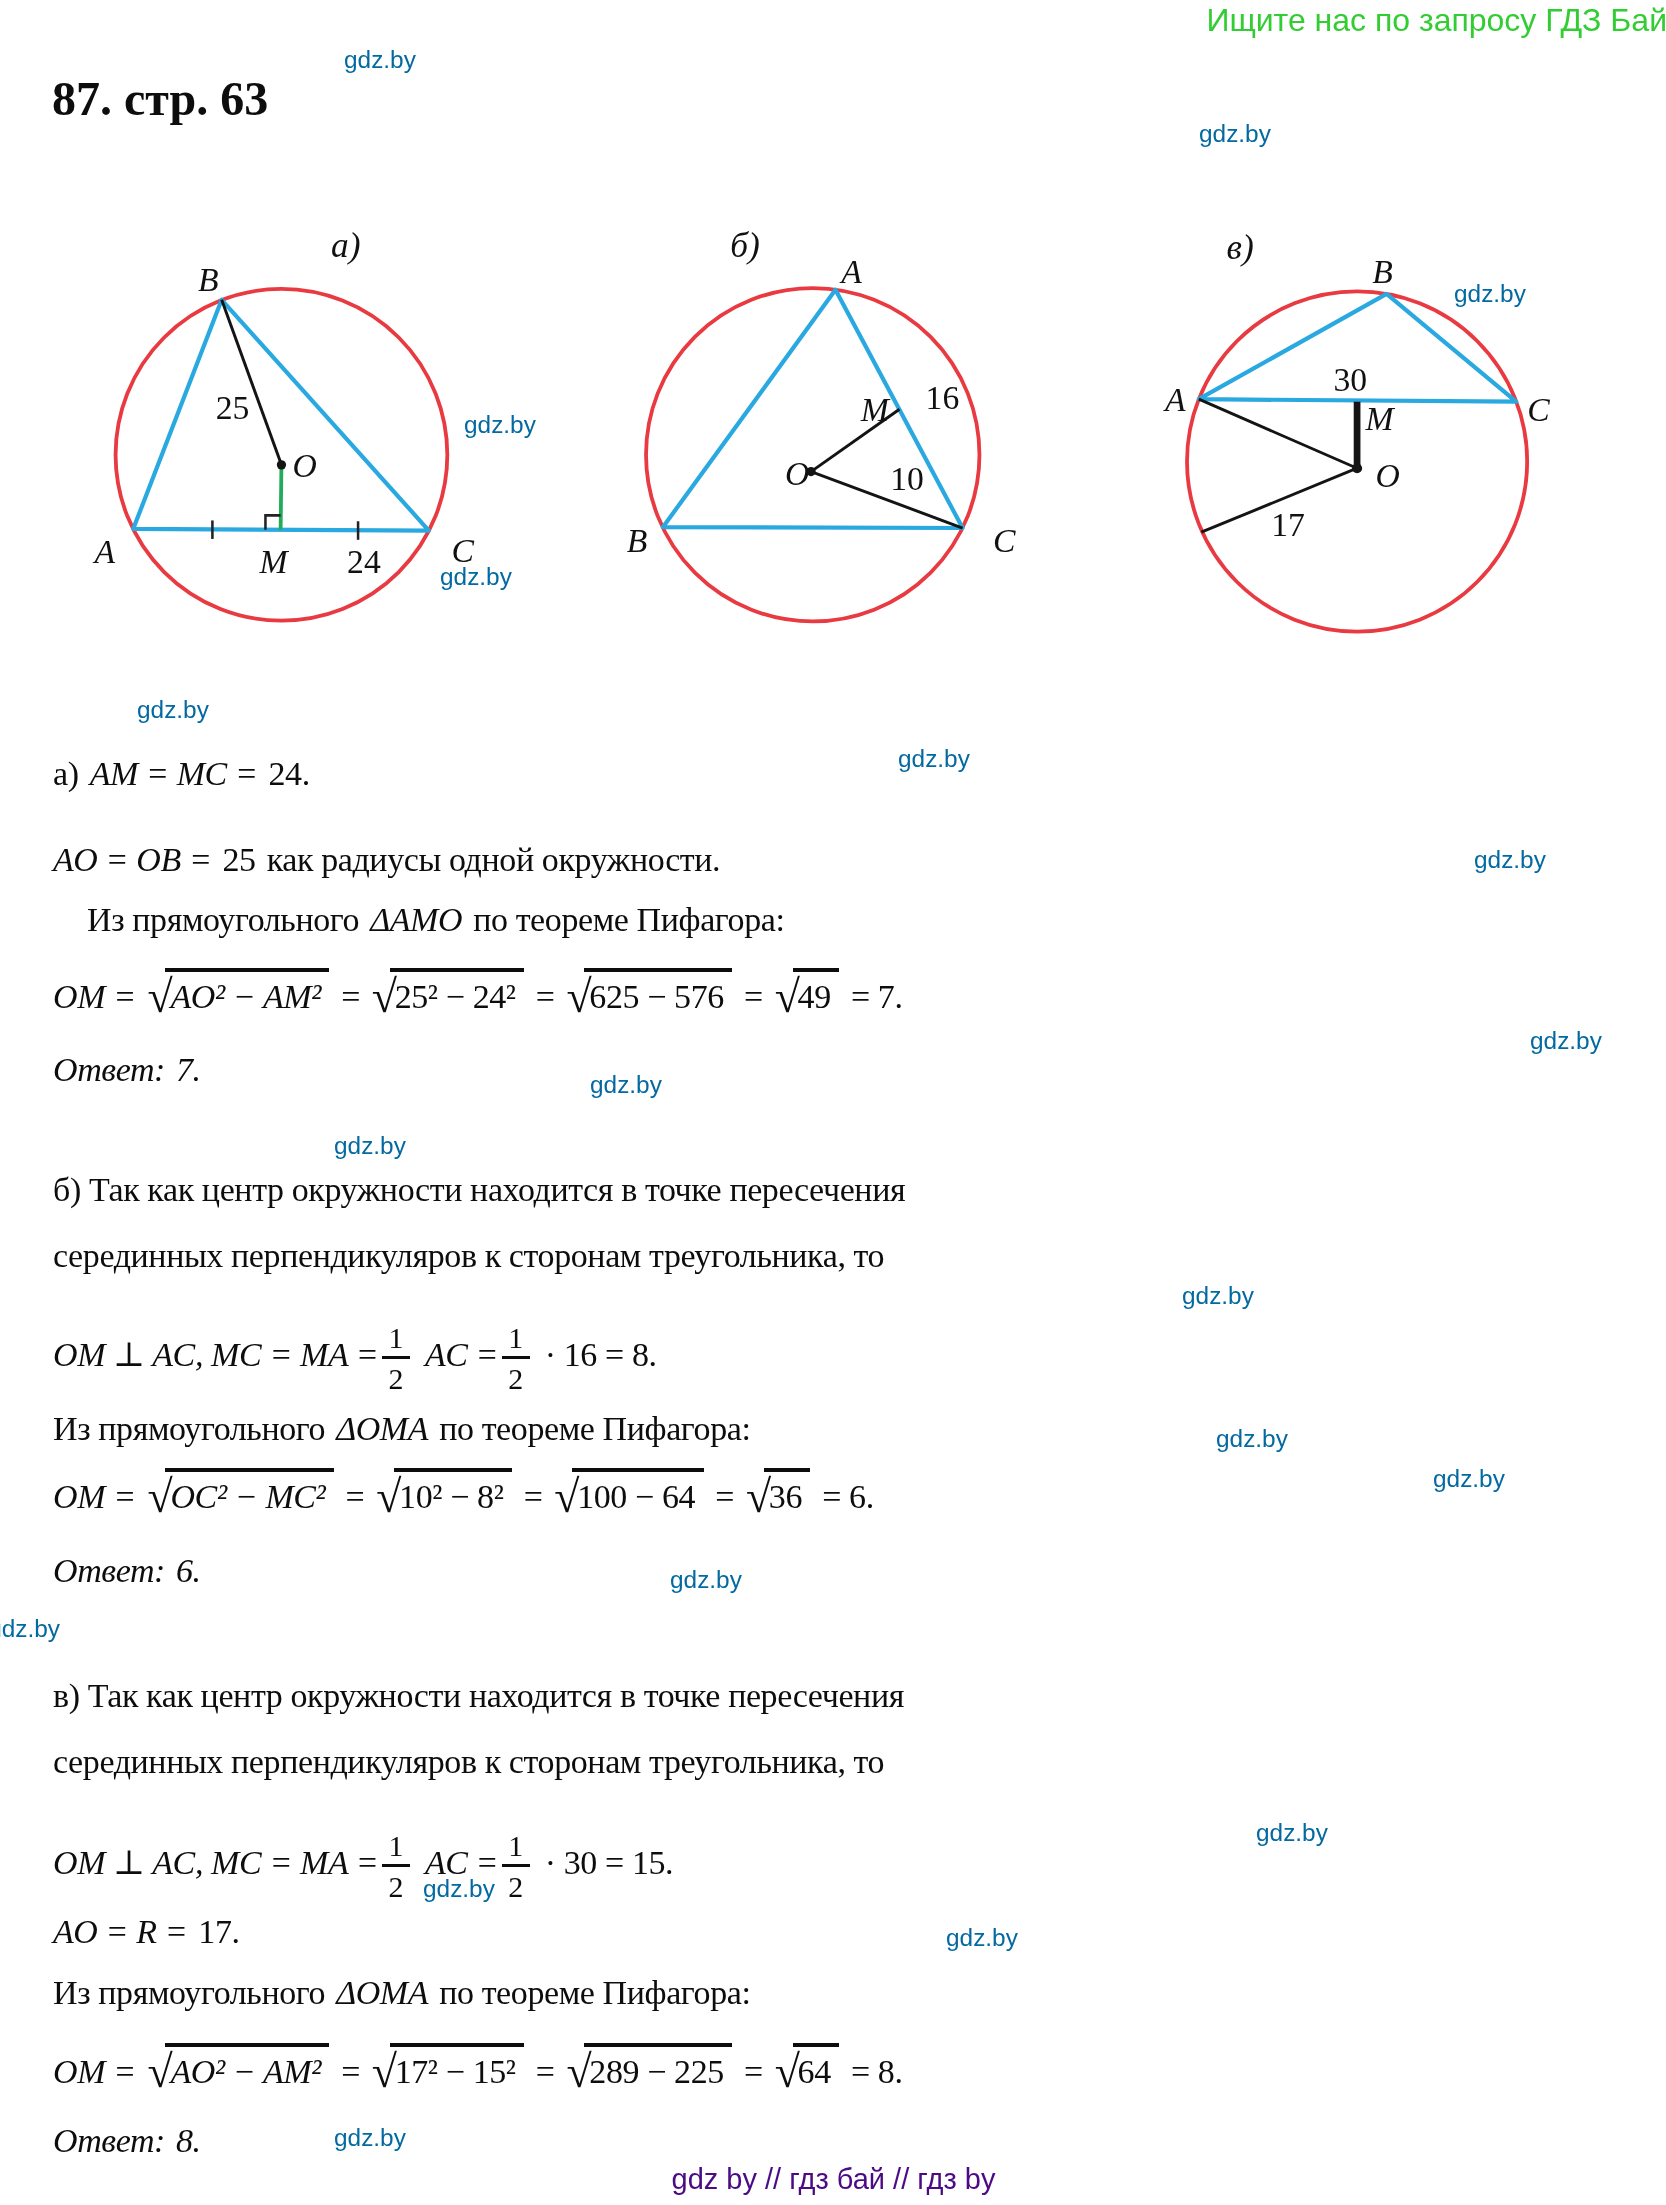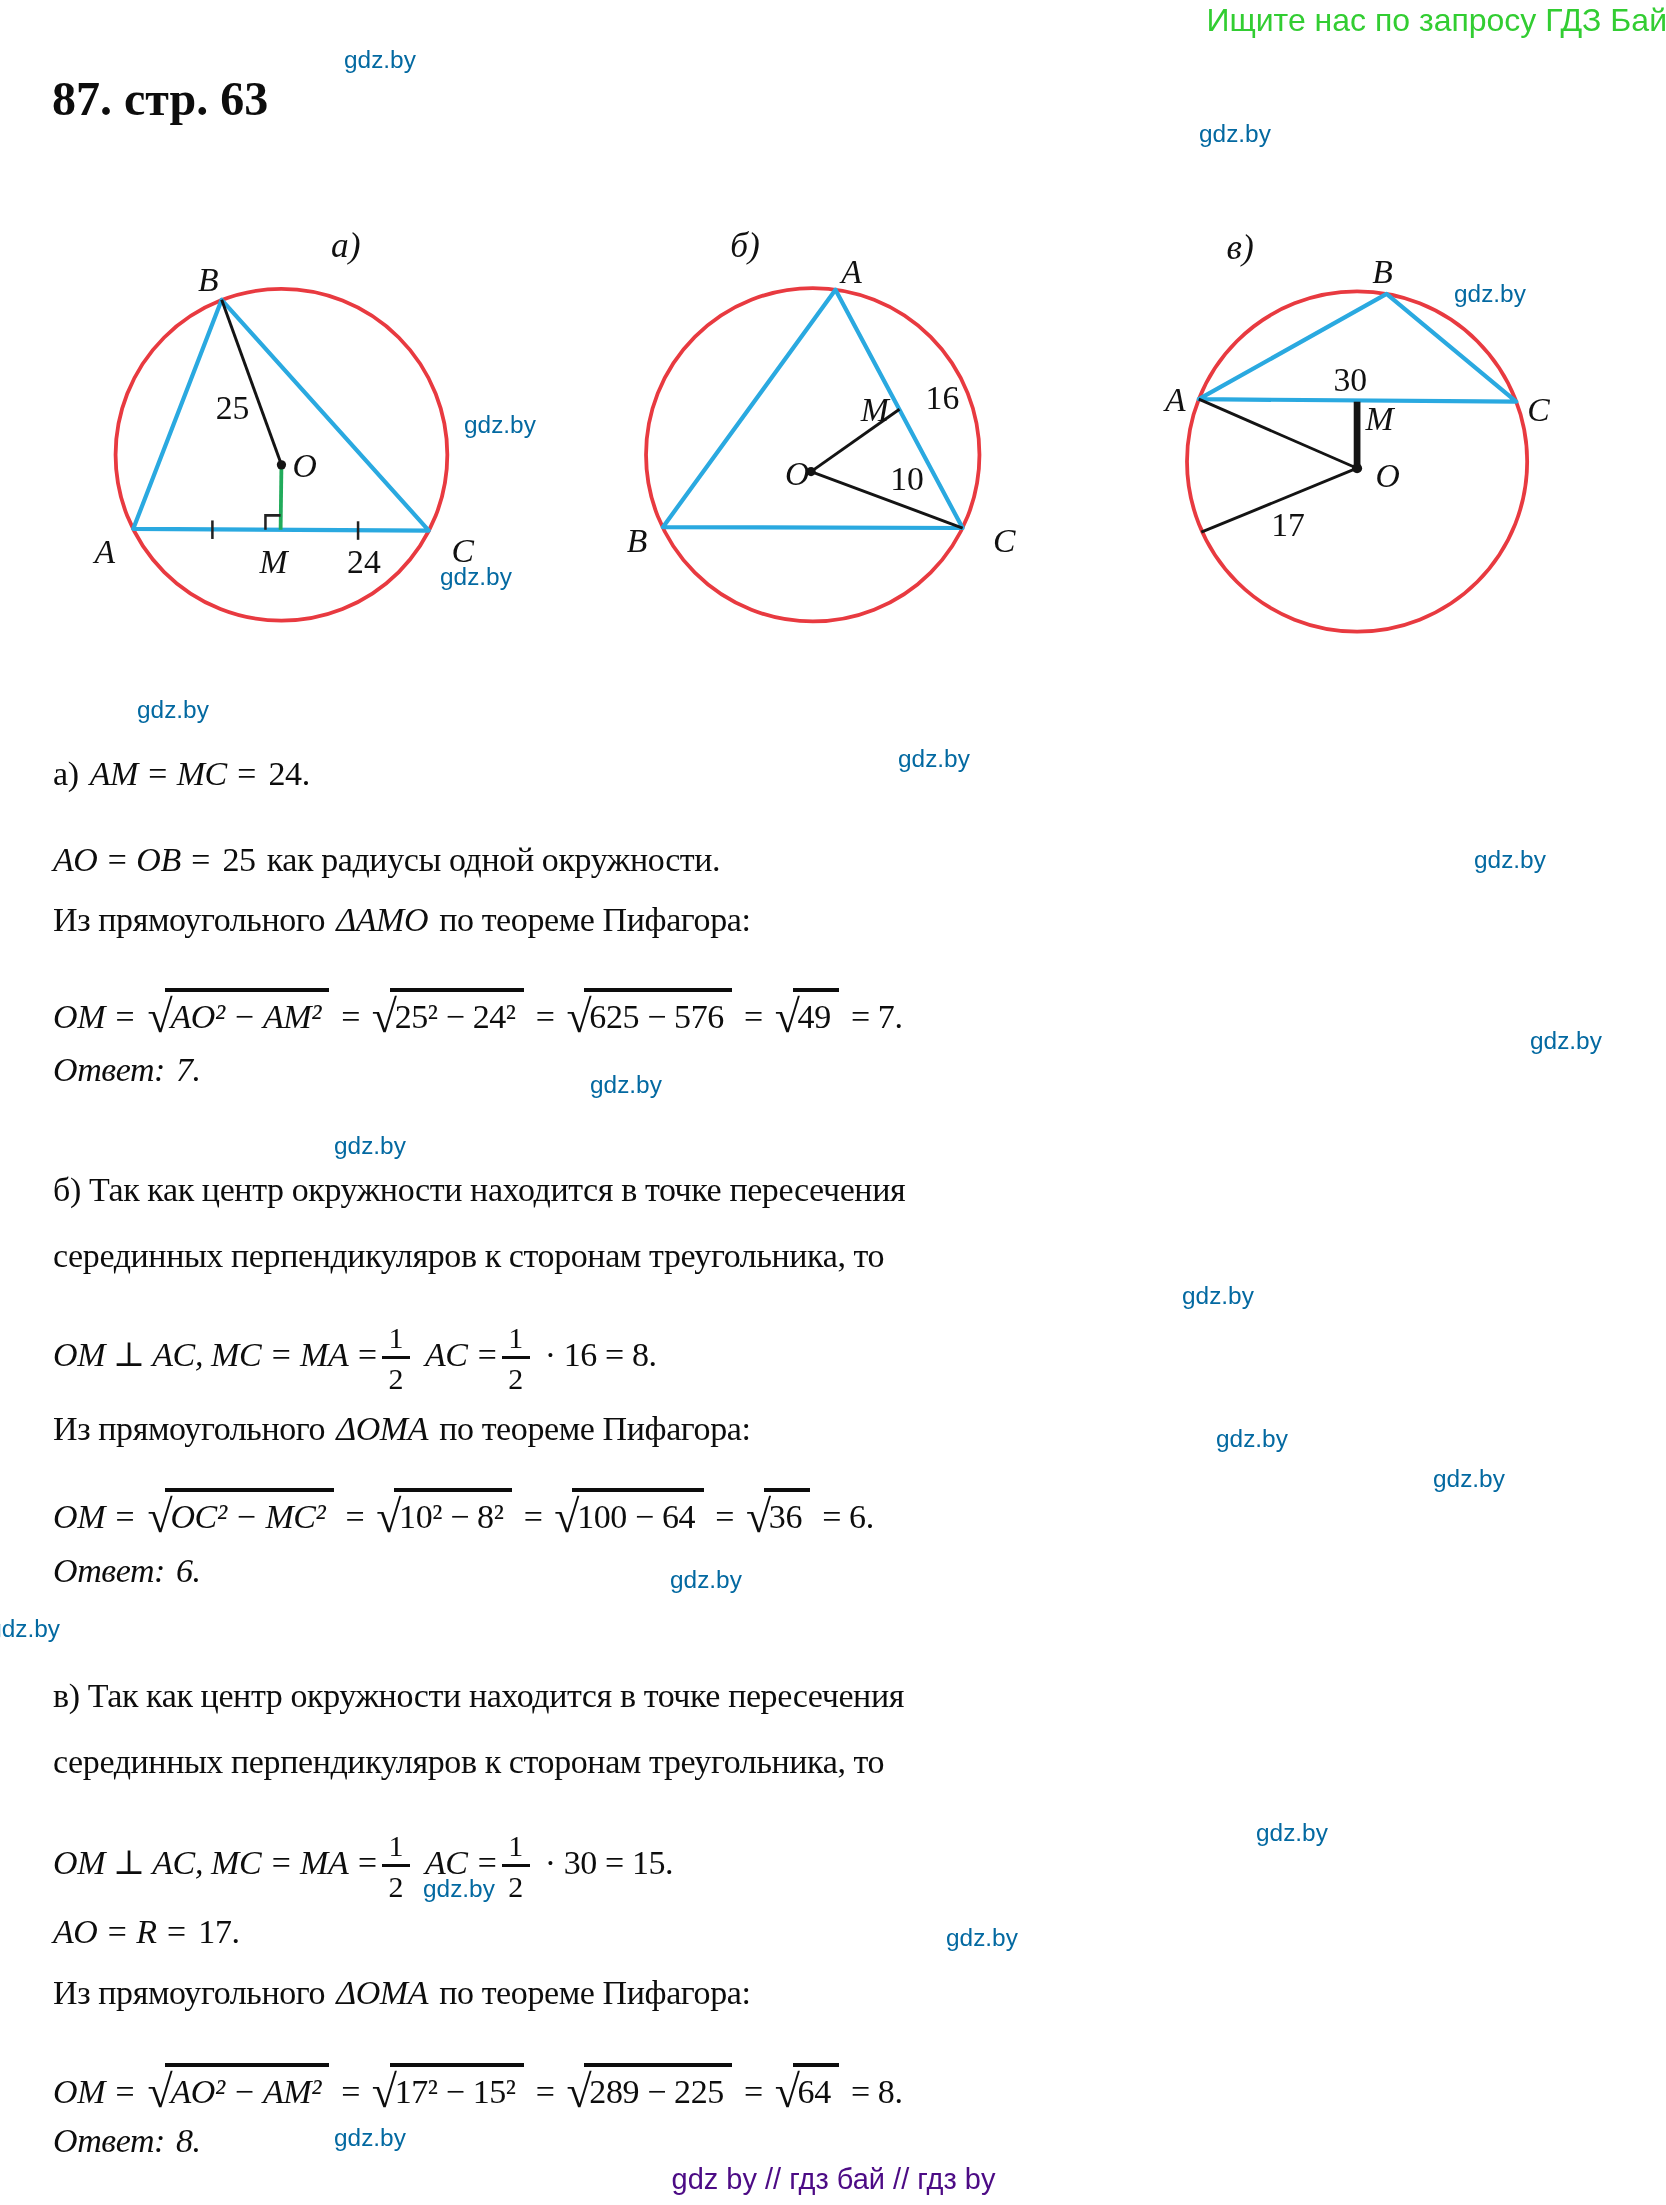--- a/index.html
+++ b/index.html
@@ -24,21 +24,21 @@
   .w16{left:-11.8px;top:1615px;} .w17{left:1256px;top:1819px;} .w18{left:423px;top:1875px;}
   .w19{left:946px;top:1924px;} .w20{left:334px;top:2124px;}
   .line {
     position:absolute; left:53px; font-size:34px; white-space:nowrap;
     letter-spacing:-0.4px; line-height:1.15;
   }
   .line > * + * { margin-left:11px; }
   .mi { font-style:italic; }
   .ans { font-style:italic; }
   .fline > * + * { margin-left:11.8px; }
-  .sqrt { display:inline-block; white-space:nowrap;margin-top:20px; }
+  .sqrt { display:inline-block; white-space:nowrap; }
   .rt { display:inline-block; font-size:1.35em; line-height:0; font-style:normal;
         transform:translateY(0.09em); margin-right:-0.15em; }
   .rad { display:inline-block; border-top:4.2px solid #0d0d0d; padding:5.9px 8.4px 0 5px; line-height:1.1; }
   .frac { display:inline-block; vertical-align:middle; text-align:center; line-height:1; margin:0 3.4px; }
   .fn { display:block; font-size:0.88em; padding:0 6.7px 3.4px; }
   .fd { display:block; font-size:0.88em; border-top:3.4px solid #0d0d0d; padding:5px 6.7px 0; }
   .footer {
     position:absolute; top:2163px; left:0; width:100%; text-align:center;
     font-family:"Liberation Sans","DejaVu Sans",sans-serif; font-size:29px; color:#4c0b85;
   }
@@ -133,21 +133,21 @@
     <text class="dnum" x="222" y="204" text-anchor="middle">30</text>
     <text class="dnum" x="128" y="376">17</text>
   </svg>
 
   <div class="line" style="top:754px;">
     <span>а)</span><span class="mi">AM = MC =</span><span>24.</span>
   </div>
   <div class="line" style="top:840px;">
     <span class="mi">AO = OB =</span><span>25</span><span>как радиусы одной окружности.</span>
   </div>
-  <div class="line" style="top:900px;">
+  <div class="line" style="top:900px;margin-left:34px;">
     <span>Из прямоугольного</span><span class="mi">ΔAMO</span><span>по теореме Пифагора:</span>
   </div>
   <div class="line fline" style="top:968px;">
     <span class="mi">OM =</span><span class="sqrt"><span class="rt">√</span><span class="rad mi">AO² − AM²</span></span><span>=</span><span class="sqrt"><span class="rt">√</span><span class="rad">25² − 24²</span></span><span>=</span><span class="sqrt"><span class="rt">√</span><span class="rad">625 − 576</span></span><span>=</span><span class="sqrt"><span class="rt">√</span><span class="rad">49</span></span><span>= 7.</span>
   </div>
   <div class="line" style="top:1050px;">
     <span class="ans">Ответ:</span><span class="ans">7.</span>
   </div>
 
   <div class="line" style="top:1170px;">б) Так как центр окружности находится в точке пересечения</div>

